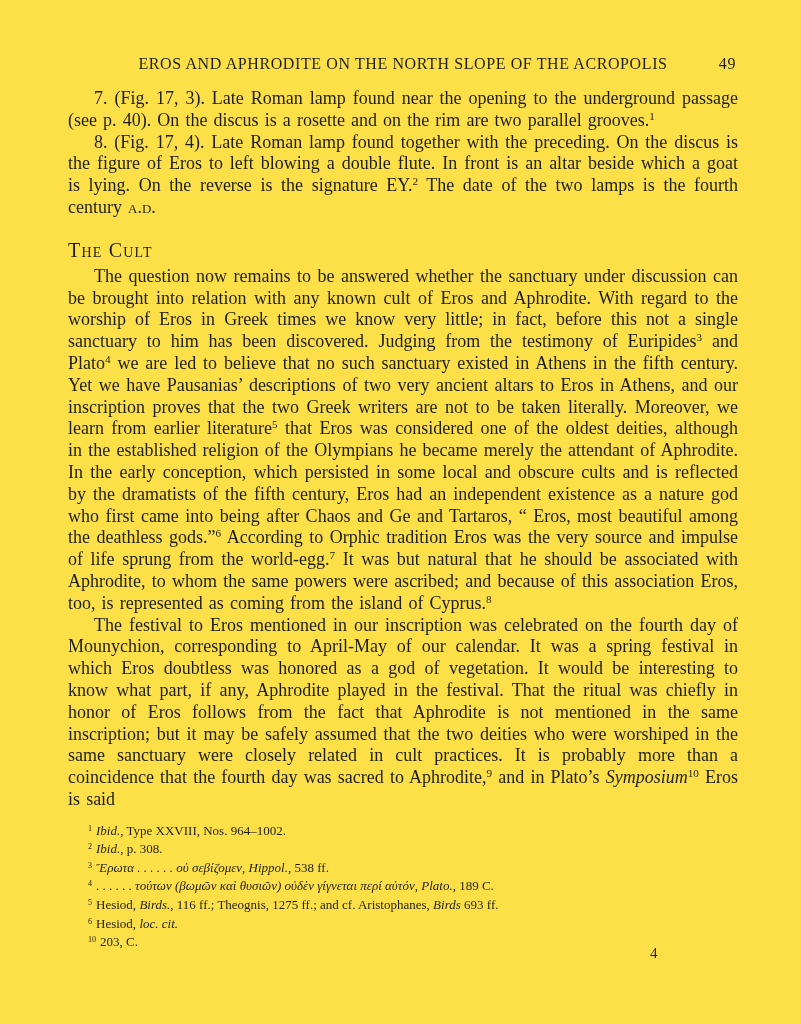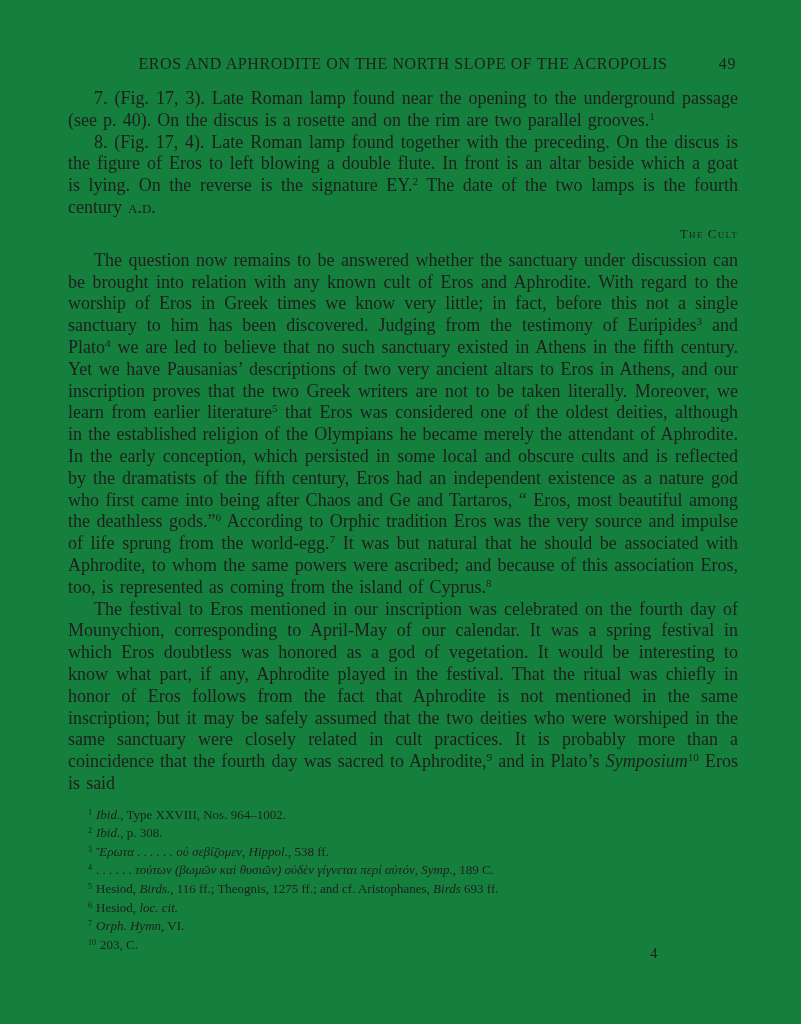--- a/index.html
+++ b/index.html
@@ -5,21 +5,21 @@
   html, body {
     margin: 0;
     padding: 0;
     background: #e8e8e6;
   }
   .page {
     position: relative;
     width: 801px;
     height: 1024px;
     margin: 0 auto;
-    background: #15803d;
+    background: #fde047;
     color: #1e1e1e;
     font-family: "Liberation Serif", "DejaVu Serif", serif;
     overflow: hidden;
   }
   .content {
     position: absolute;
     left: 68px;
     top: 55px;
     width: 670px;
   }
@@ -39,26 +39,26 @@
   }
   .body-para {
     font-size: 18px;
     line-height: 21.8px;
     text-align: justify;
     text-indent: 26px;
     word-spacing: 0.09em;
     margin: 0;
   }
   .section-heading {
-    text-align: right;
+    text-align: left;
     font-variant: small-caps;
-    font-size: 13px;
+    font-size: 20px;
     letter-spacing: 1.2px;
     line-height: 22px;
-    margin: 4px 0 5px 0;
+    margin: 20px 0 5px 0;
   }
   .footnotes {
     margin-top: 11px;
     font-size: 13px;
     line-height: 18.6px;
   }
   .footnote {
     margin: 0;
     text-indent: 20px;
   }
@@ -100,22 +100,21 @@
     <div class="section-heading">The Cult</div>
 
     <p class="body-para"><span>The question now remains to be answered whether the sanctuary under discussion can be brought into relation with any known cult of Eros and Aphrodite.  With regard to the worship of Eros in Greek times we know very little; in fact, before this not a single sanctuary to him has been discovered.  Judging from the testimony of Euripides</span><span class="sup">3</span><span> and Plato</span><span class="sup">4</span><span> we are led to believe that no such sanctuary existed in Athens in the fifth century.  Yet we have Pausanias’ descriptions of two very ancient altars to Eros in Athens, and our inscription proves that the two Greek writers are not to be taken literally.  Moreover, we learn from earlier literature</span><span class="sup">5</span><span> that Eros was considered one of the oldest deities, although in the established religion of the Olympians he became merely the attendant of Aphrodite.  In the early conception, which persisted in some local and obscure cults and is reflected by the dramatists of the fifth century, Eros had an independent existence as a nature god who first came into being after Chaos and Ge and Tartaros, “ Eros, most beautiful among the deathless gods.”</span><span class="sup">6</span><span>  According to Orphic tradition Eros was the very source and impulse of life sprung from the world-egg.</span><span class="sup">7</span><span> It was but natural that he should be associated with Aphrodite, to whom the same powers were ascribed; and because of this association Eros, too, is represented as coming from the island of Cyprus.</span><span class="sup">8</span></p>
 
     <p class="body-para"><span>The festival to Eros mentioned in our inscription was celebrated on the fourth day of Mounychion, corresponding to April-May of our calendar.  It was a spring festival in which Eros doubtless was honored as a god of vegetation.  It would be interesting to know what part, if any, Aphrodite played in the festival.  That the ritual was chiefly in honor of Eros follows from the fact that Aphrodite is not mentioned in the same inscription; but it may be safely assumed that the two deities who were worshiped in the same sanctuary were closely related in cult practices.  It is probably more than a coincidence that the fourth day was sacred to Aphrodite,</span><span class="sup">9</span><span> and in Plato’s </span><span class="it">Symposium</span><span class="sup">10</span><span> Eros is said</span></p>
 
     <div class="footnotes">
       <p class="footnote"><span class="fn-marker">1</span><span><span class="it">Ibid.</span><span>, Type XXVIII, Nos. 964–1002.</span></span></p>
       <p class="footnote"><span class="fn-marker">2</span><span><span class="it">Ibid.</span><span>, p. 308.</span></span></p>
       <p class="footnote"><span class="fn-marker">3</span><span><span class="it">Ἔρωτα . . . . . . οὐ σεβίζομεν, </span><span class="it">Hippol.</span><span>, 538 ff.</span></span></p>
-      <p class="footnote"><span class="fn-marker">4</span><span><span>. . . . . . </span><span class="it">τούτων (βωμῶν καὶ θυσιῶν) οὐδὲν γίγνεται περί αὐτόν</span><span>, </span><span class="it">Symp.</span><span>, 189 C.</span></span></p>
+      <p class="footnote"><span class="fn-marker">4</span><span><span>. . . . . . </span><span class="it">τούτων (βωμῶν καὶ θυσιῶν) οὐδὲν γίγνεται περί αὐτόν</span><span>, </span><span class="it">Plato.</span><span>, 189 C.</span></span></p>
       <p class="footnote"><span class="fn-marker">5</span><span><span>Hesiod, </span><span class="it">Birds.</span><span>, 116 ff.; Theognis, 1275 ff.; and cf. Aristophanes, </span><span class="it">Birds</span><span> 693 ff.</span></span></p>
       <p class="footnote"><span class="fn-marker">6</span><span><span>Hesiod, </span><span class="it">loc. cit.</span></span></p>
-      <p class="footnote"><span class="fn-marker">7</span><span><span class="it">Orph. Hymn</span><span>, VI.</span></span></p>
       <p class="footnote"><span class="fn-marker">10</span><span><span>203, C.</span></span></p>
     </div>
   </div>
 
   <div class="signature-mark">4</div>
 </div>
 
 </body></html>

